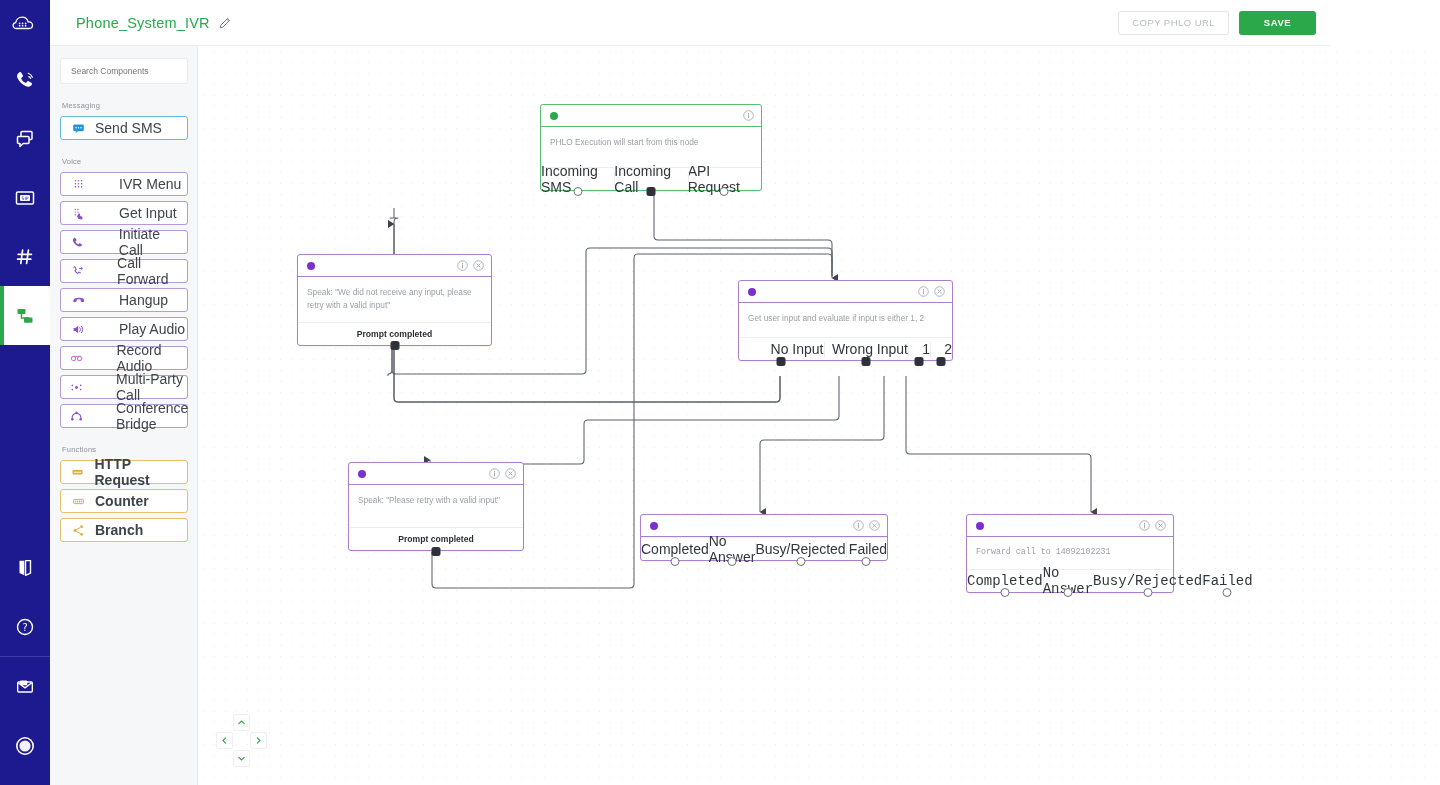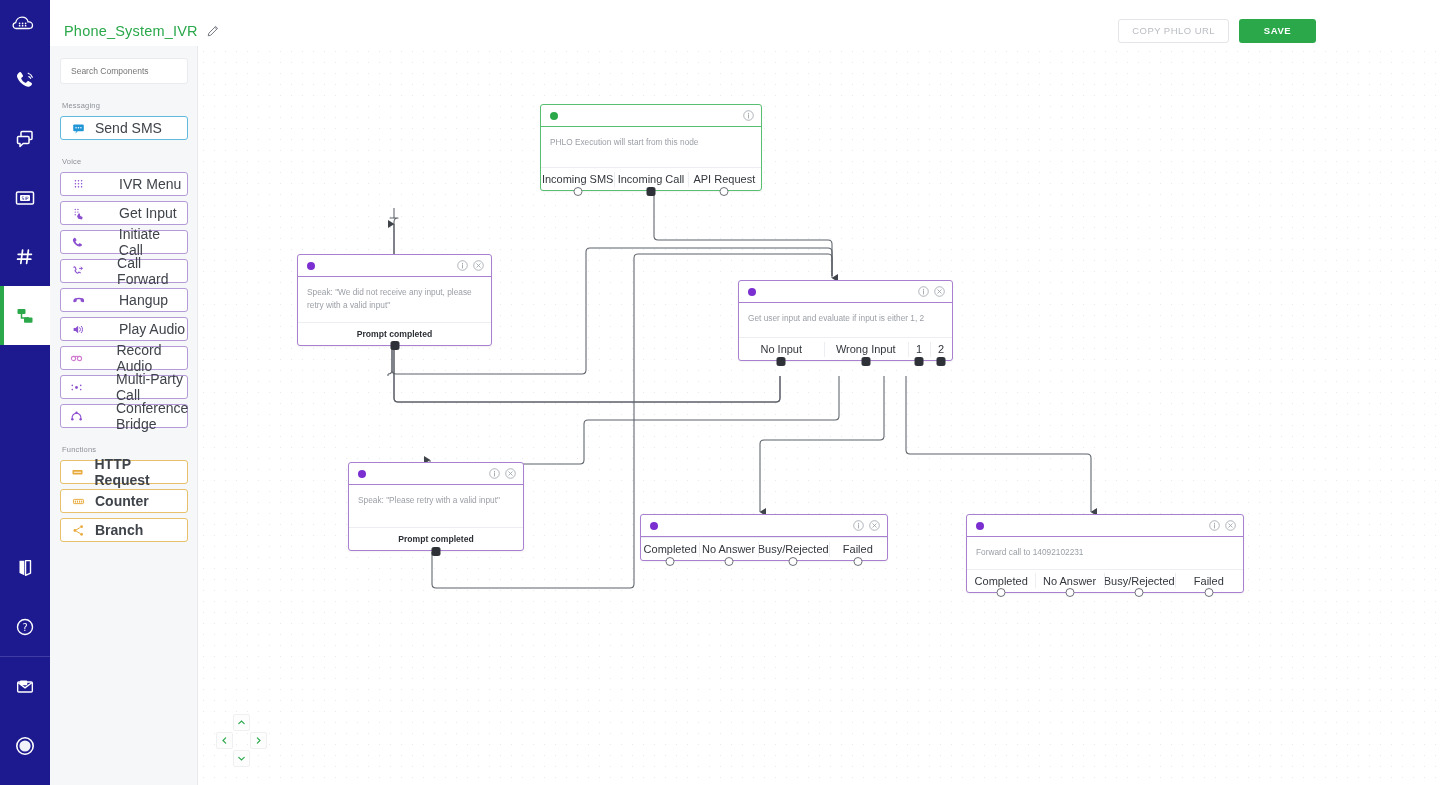--- a/index.html
+++ b/index.html
@@ -24,21 +24,21 @@
   .rail-item.active::before {
     content: ""; position: absolute; left: 0; top: 0; bottom: 0; width: 4px; background: #2aa84a;
   }
   .rail-sep { width: 50px; height: 1px; background: #413ba6; }
   .rail-spacer { flex: 1; }
 
   
   .topbar {
     position: absolute; left: 50px; top: 0; width: 1280px; height: 46px;
     background: #ffffff; border-bottom: 1px solid #eceef1;
-    display: flex; align-items: center; padding: 0 14px 0 14px; margin-top: 8px;
+    display: flex; align-items: center; padding: 0 14px 0 26px;
   }
   .phlo-title {
     font-size: 14.5px; color: #2aa84a; letter-spacing: .2px;
   }
   .edit-pencil { margin-left: 9px; display: flex; align-items: center; cursor: pointer; }
   .topbar-spacer { flex: 1; }
   .btn-copy {
     height: 24px; min-width: 100px; padding: 0 13px; border: 1px solid #e3e5e8; border-radius: 3px;
     background: #fff; color: #b9bcc2; font-size: 9.5px; letter-spacing: .45px;
     display: flex; align-items: center; justify-content: center; cursor: pointer;
@@ -99,22 +99,22 @@
   .node-green .node-title { color: #2aa84a; }
   .node-purple .node-title { color: #7b2fd0; }
   .hd-ico { margin-left: 5px; display: flex; align-items: center; cursor: pointer; }
   .node-body {
     padding: 9px 9px 10px 9px; font-size: 8.3px; color: #9a9ea5; line-height: 1.55;
   }
   .node-ports {
     border-top: 1px solid #eceef1; height: 23px; display: flex; align-items: center; position: relative;
   }
   .port {
-    flex: 1; height: 23px; display: flex; align-items: center; justify-content: center;
-    position: relative; font-size: 11px; color: #32363c;
+    flex: 1; height: 23px; display: flex; align-items: center; justify-content: flex-end;
+    position: relative; font-size: 14px; color: #32363c;
   }
   .port + .port::before {
     content: ""; position: absolute; left: 0; top: 4px; bottom: 4px; width: 1px; background: #eceef1;
   }
   .port .knob {
     position: absolute; bottom: -5px; left: 50%; transform: translateX(-50%);
     width: 9px; height: 9px; border-radius: 50%; cursor: pointer;
   }
   .knob.open { background: #fff; border: 1.4px solid #6e7279; }
   .knob.filled { background: #2e3238; border: 1.4px solid #2e3238; border-radius: 2px; }
@@ -597,21 +597,21 @@
             <div class="port">
               <span>Busy/Rejected</span>
               <span class="knob open"></span>
             </div>
             <div class="port">
               <span>Failed</span>
               <span class="knob open"></span>
             </div>
           </div>
         </div>
-        <div class="node node-purple" style="left: 768px; top: 468px; width: 278px;">
+        <div class="node node-purple" style="left: 768px; top: 468px; width: 208px; font-family: Liberation Mono, monospace;">
           <div class="node-hd">
             <span class="dot dot-purple"></span>
             <span class="node-title"></span>
             <span class="hd-ico">
               <svg width="11" height="11" viewBox="0 0 14 14">
                 <circle cx="7" cy="7" r="6.1" fill="none" stroke="#9aa0a8" stroke-width="1"></circle>
                 <circle cx="7" cy="4.2" r=".75" fill="#9aa0a8"></circle>
                 <path d="M7 6.1v4.1" stroke="#9aa0a8" stroke-width="1.1" stroke-linecap="round"></path>
               </svg>
             </span>

